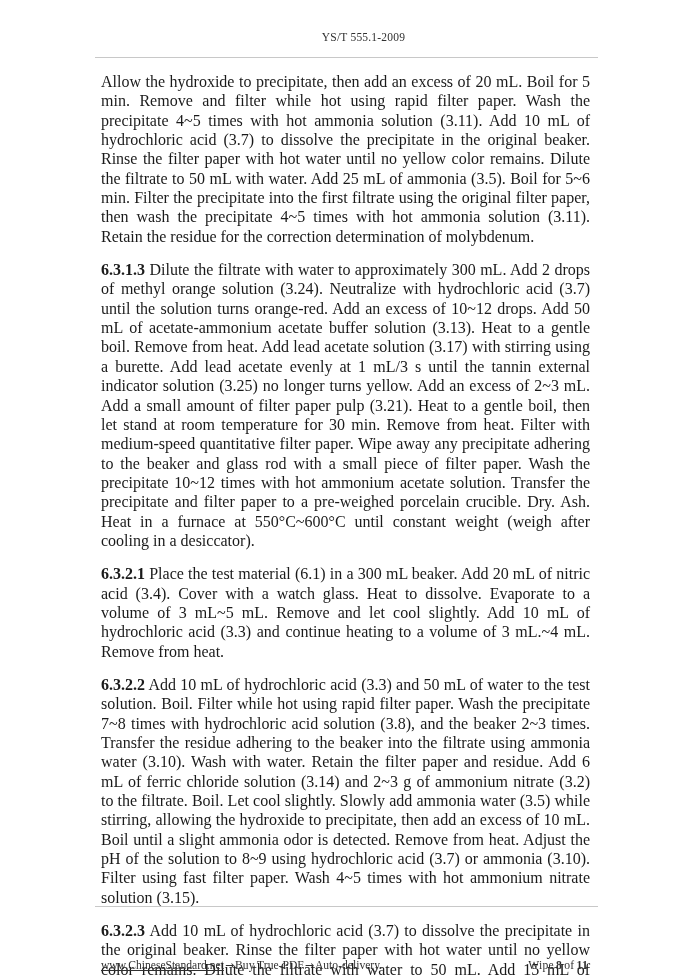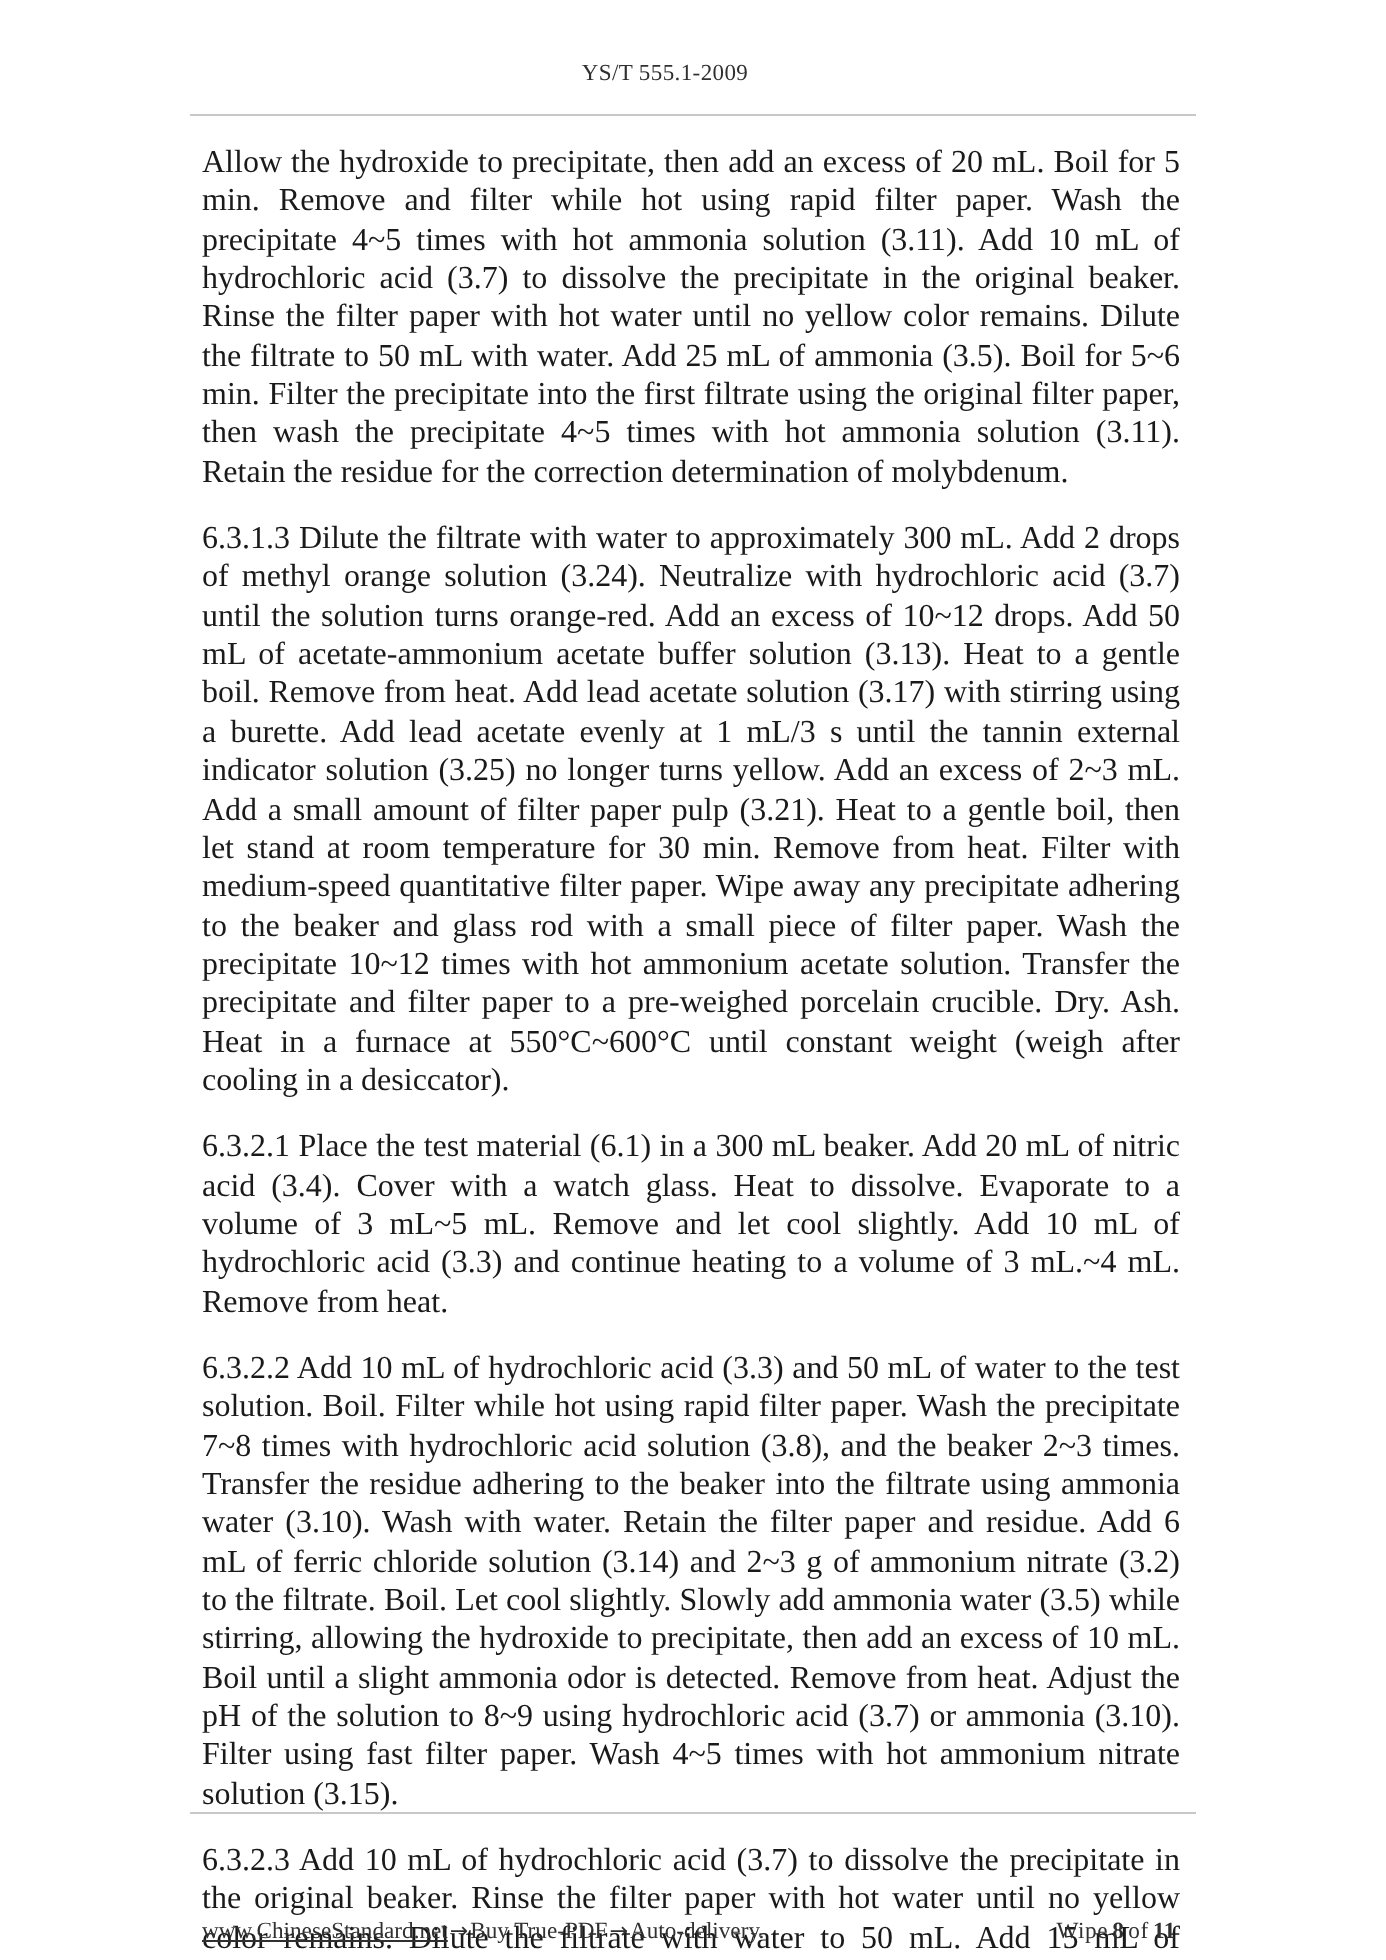--- a/index.html
+++ b/index.html
@@ -19,21 +19,21 @@
     margin: 0 auto;
     background: #ffffff;
     overflow: hidden;
     box-sizing: border-box;
   }
 
   
   .page-header {
     position: absolute;
     top: 31px;
-    left: 81px;
+    left: 112px;
     width: 503px;
     text-align: center;
   }
   .page-header .header-title {
     font-size: 11.5px;
     letter-spacing: 0.2px;
     color: #303030;
     line-height: 1.2;
   }
   .header-rule {
@@ -58,21 +58,21 @@
     line-height: 19.35px;
     text-align: justify;
     text-justify: inter-word;
     hyphens: none;
     -webkit-hyphens: none;
   }
   p.para:last-child {
     margin-bottom: 0;
   }
   .clause {
-    font-weight: normal;
+    font-weight: bold;
   }
   h2.section-heading {
     margin: 0 0 14px 0;
     font-size: 12.4px;
     line-height: 19.35px;
     font-weight: bold;
     text-align: justify;
     text-justify: inter-word;
   }
   

